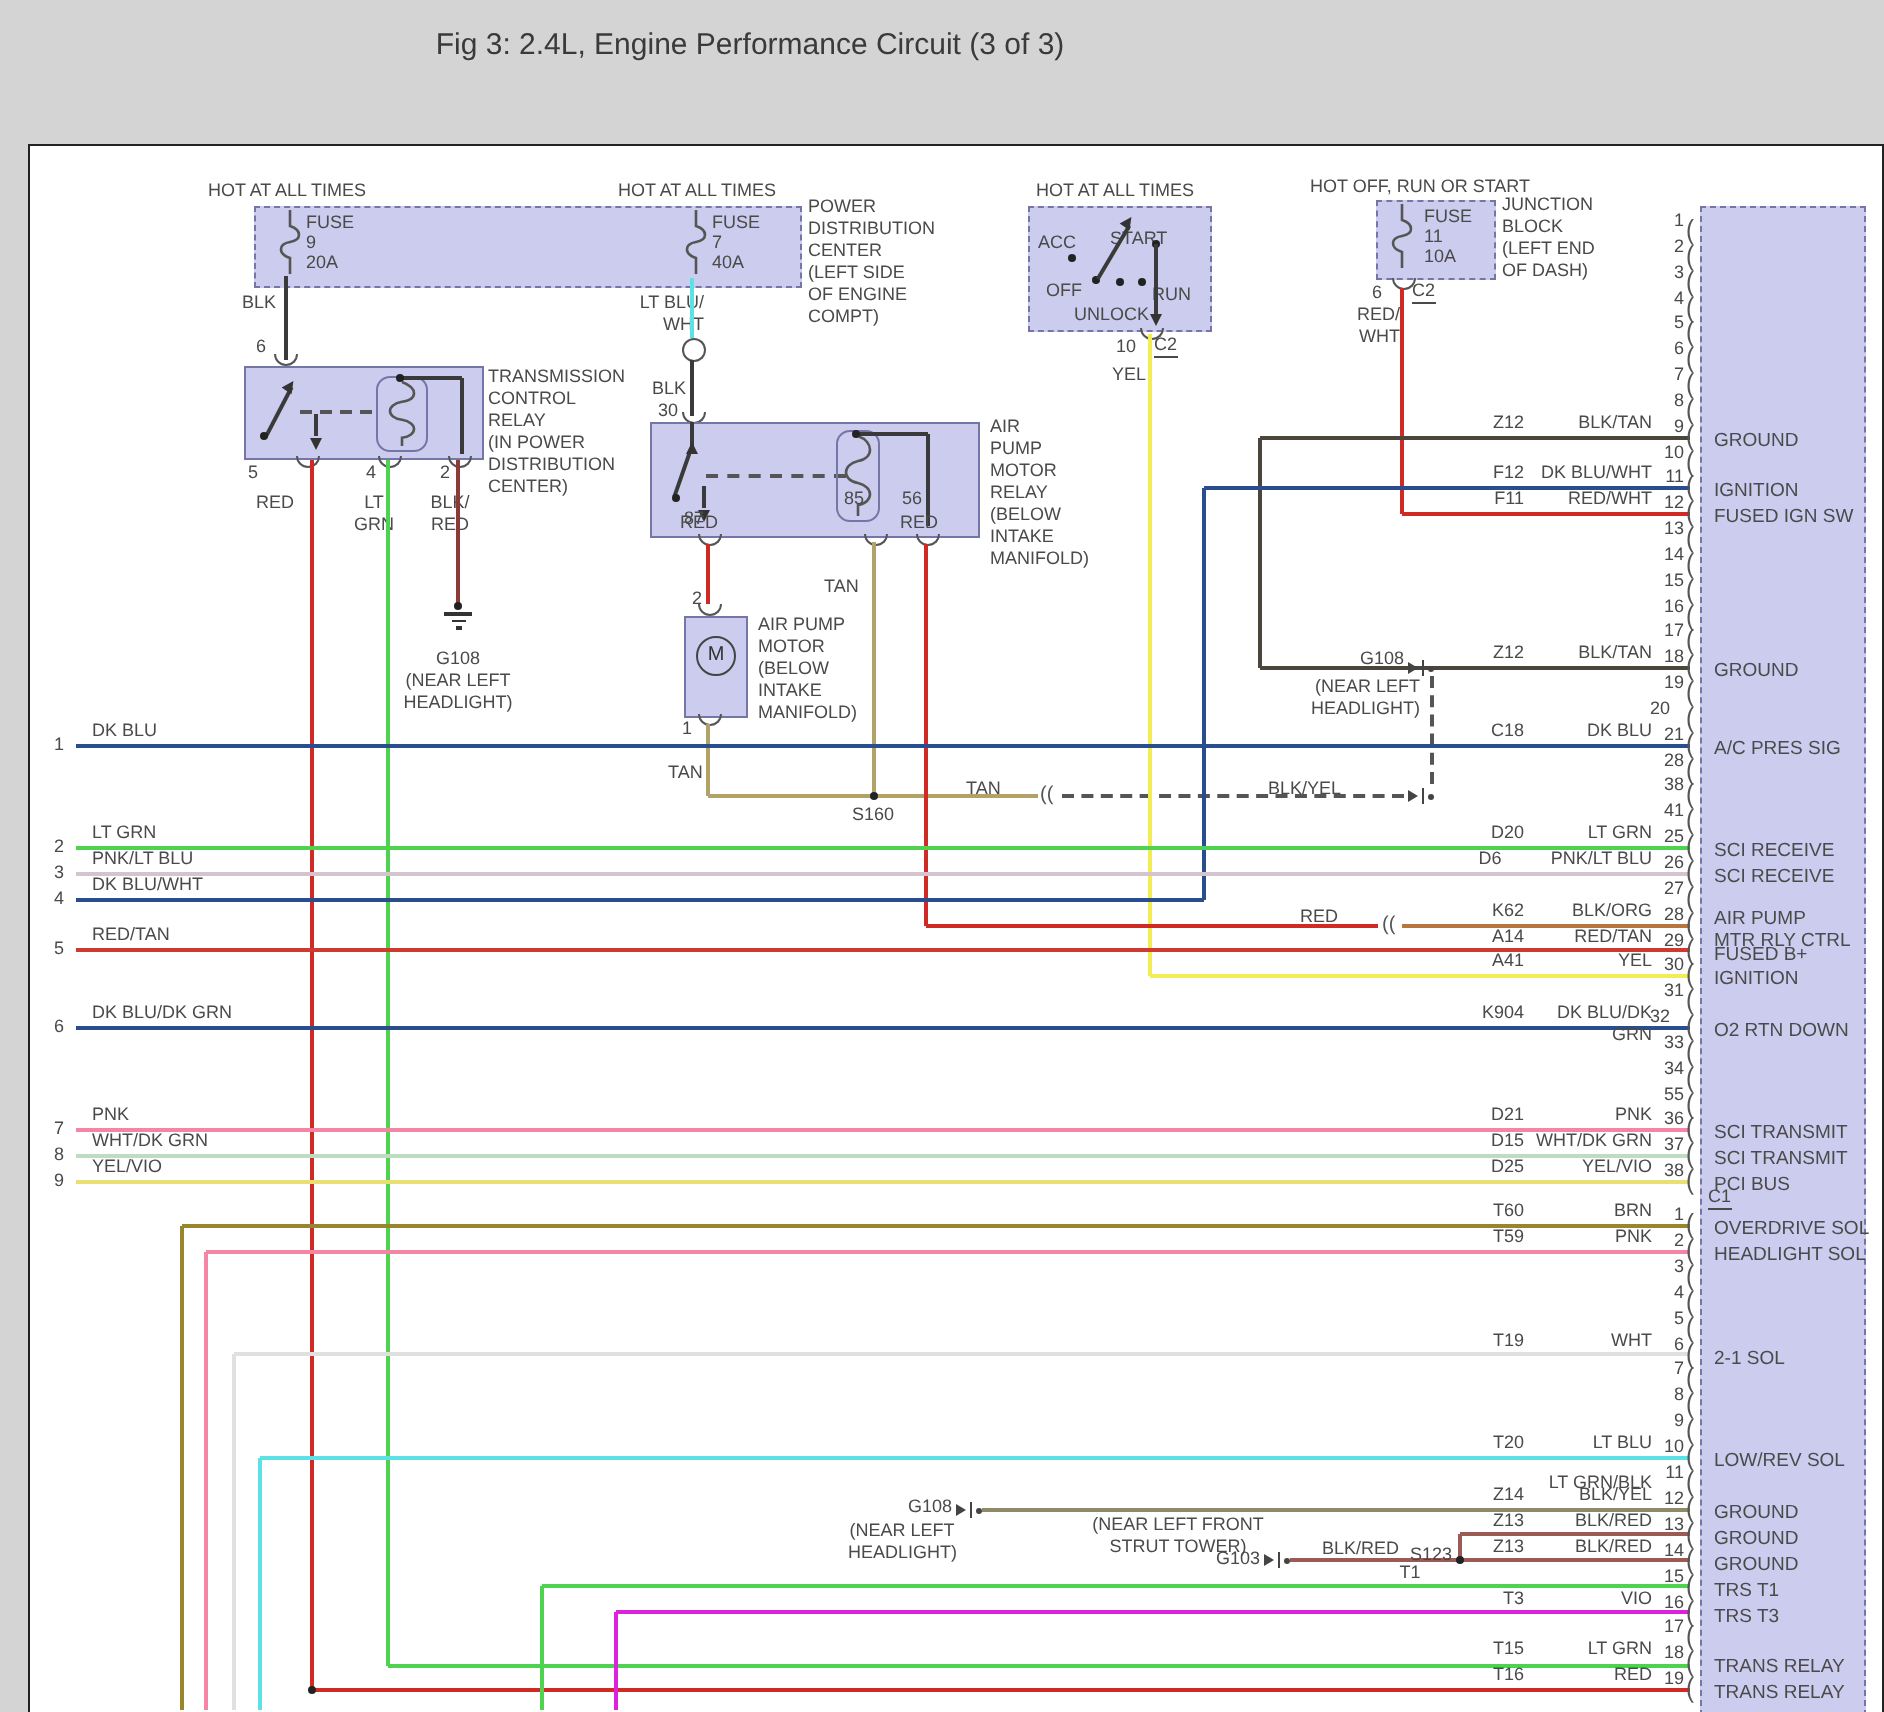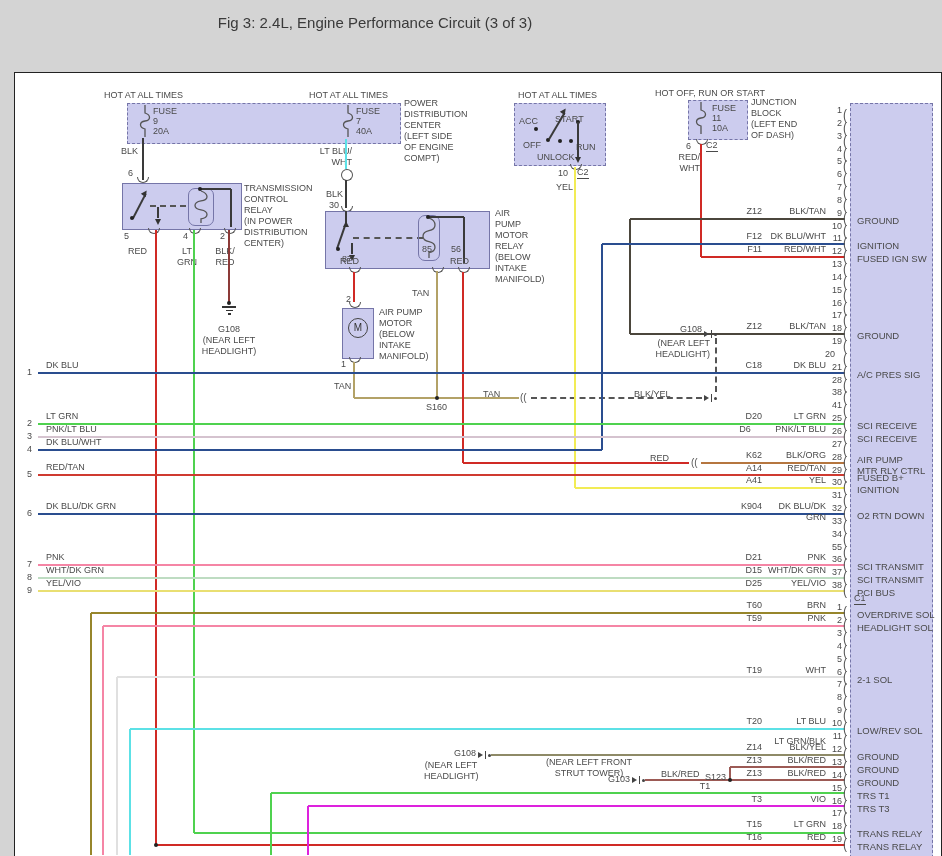--- a/index.html
+++ b/index.html
@@ -379,21 +379,21 @@
       <div class="el lb" style="left: 728px; top: 462.52px; width: 34px; text-align: right;">A14</div>
       <div class="el lb" style="left: 764px; top: 462.52px; width: 62px; text-align: right;">RED/TAN</div>
       <div class="el lb" style="left: 857px; top: 471.52px; font-size: 9.5px;">FUSED B+</div>
       <div class="el lb" style="left: 818px; top: 477.36px; width: 24px; text-align: right;">30</div>
       <div class="el arc" style="left: 843px; top: 480.36px;">(</div>
       <div class="el lb" style="left: 728px; top: 475.36px; width: 34px; text-align: right;">A41</div>
       <div class="el lb" style="left: 764px; top: 475.36px; width: 62px; text-align: right;">YEL</div>
       <div class="el lb" style="left: 857px; top: 484.36px; font-size: 9.5px;">IGNITION</div>
       <div class="el lb" style="left: 818px; top: 490.2px; width: 24px; text-align: right;">31</div>
       <div class="el arc" style="left: 843px; top: 493.2px;">(</div>
-      <div class="el lb" style="left: 818px; top: 503.04px; width: 24px; text-align: right;">32</div>
+      <div class="el lb" style="left: 818px; top: 503.04px; width: 24px; text-align: center;">32</div>
       <div class="el arc" style="left: 843px; top: 506.04px;">(</div>
       <div class="el lb" style="left: 728px; top: 501.04px; width: 34px; text-align: right;">K904</div>
       <div class="el lb" style="left: 764px; top: 501.04px; width: 62px; text-align: right;">DK BLU/DK GRN</div>
       <div class="el lb" style="left: 857px; top: 510.04px; font-size: 9.5px;">O2 RTN DOWN</div>
       <div class="el lb" style="left: 818px; top: 515.88px; width: 24px; text-align: right;">33</div>
       <div class="el arc" style="left: 843px; top: 518.88px;">(</div>
       <div class="el lb" style="left: 818px; top: 528.72px; width: 24px; text-align: right;">34</div>
       <div class="el arc" style="left: 843px; top: 531.72px;">(</div>
       <div class="el lb" style="left: 818px; top: 541.56px; width: 24px; text-align: right;">55</div>
       <div class="el arc" style="left: 843px; top: 544.56px;">(</div>

